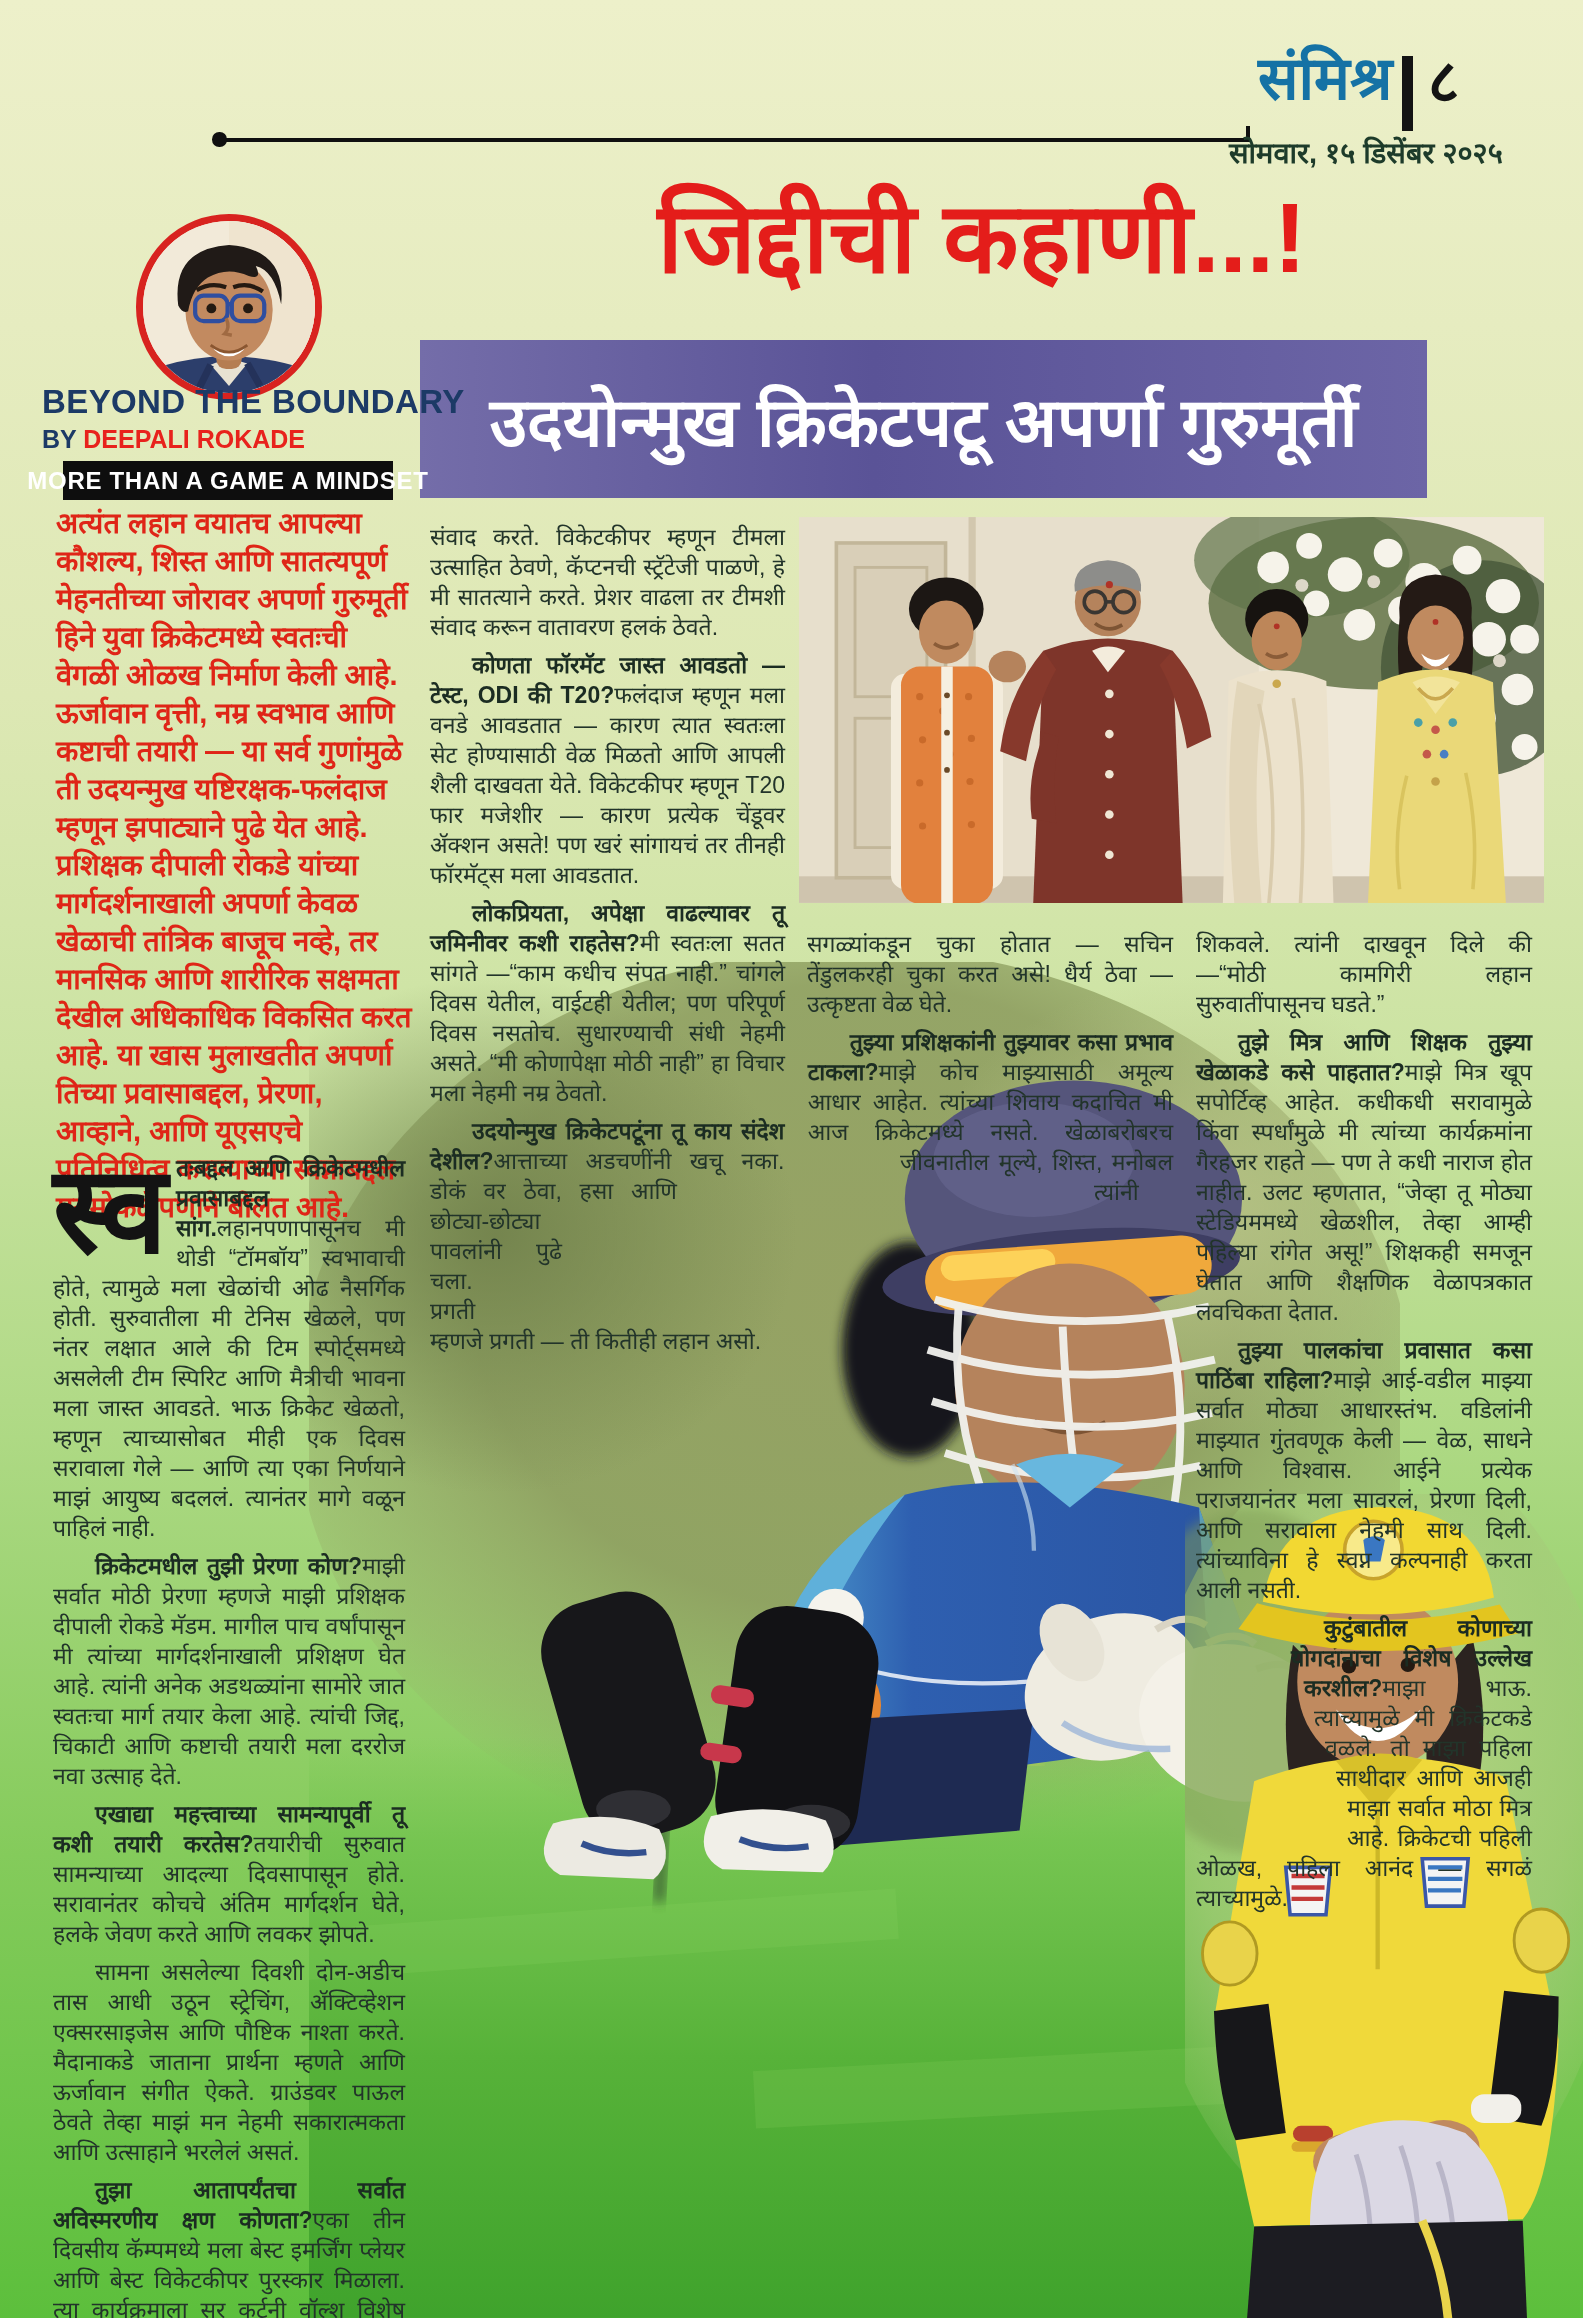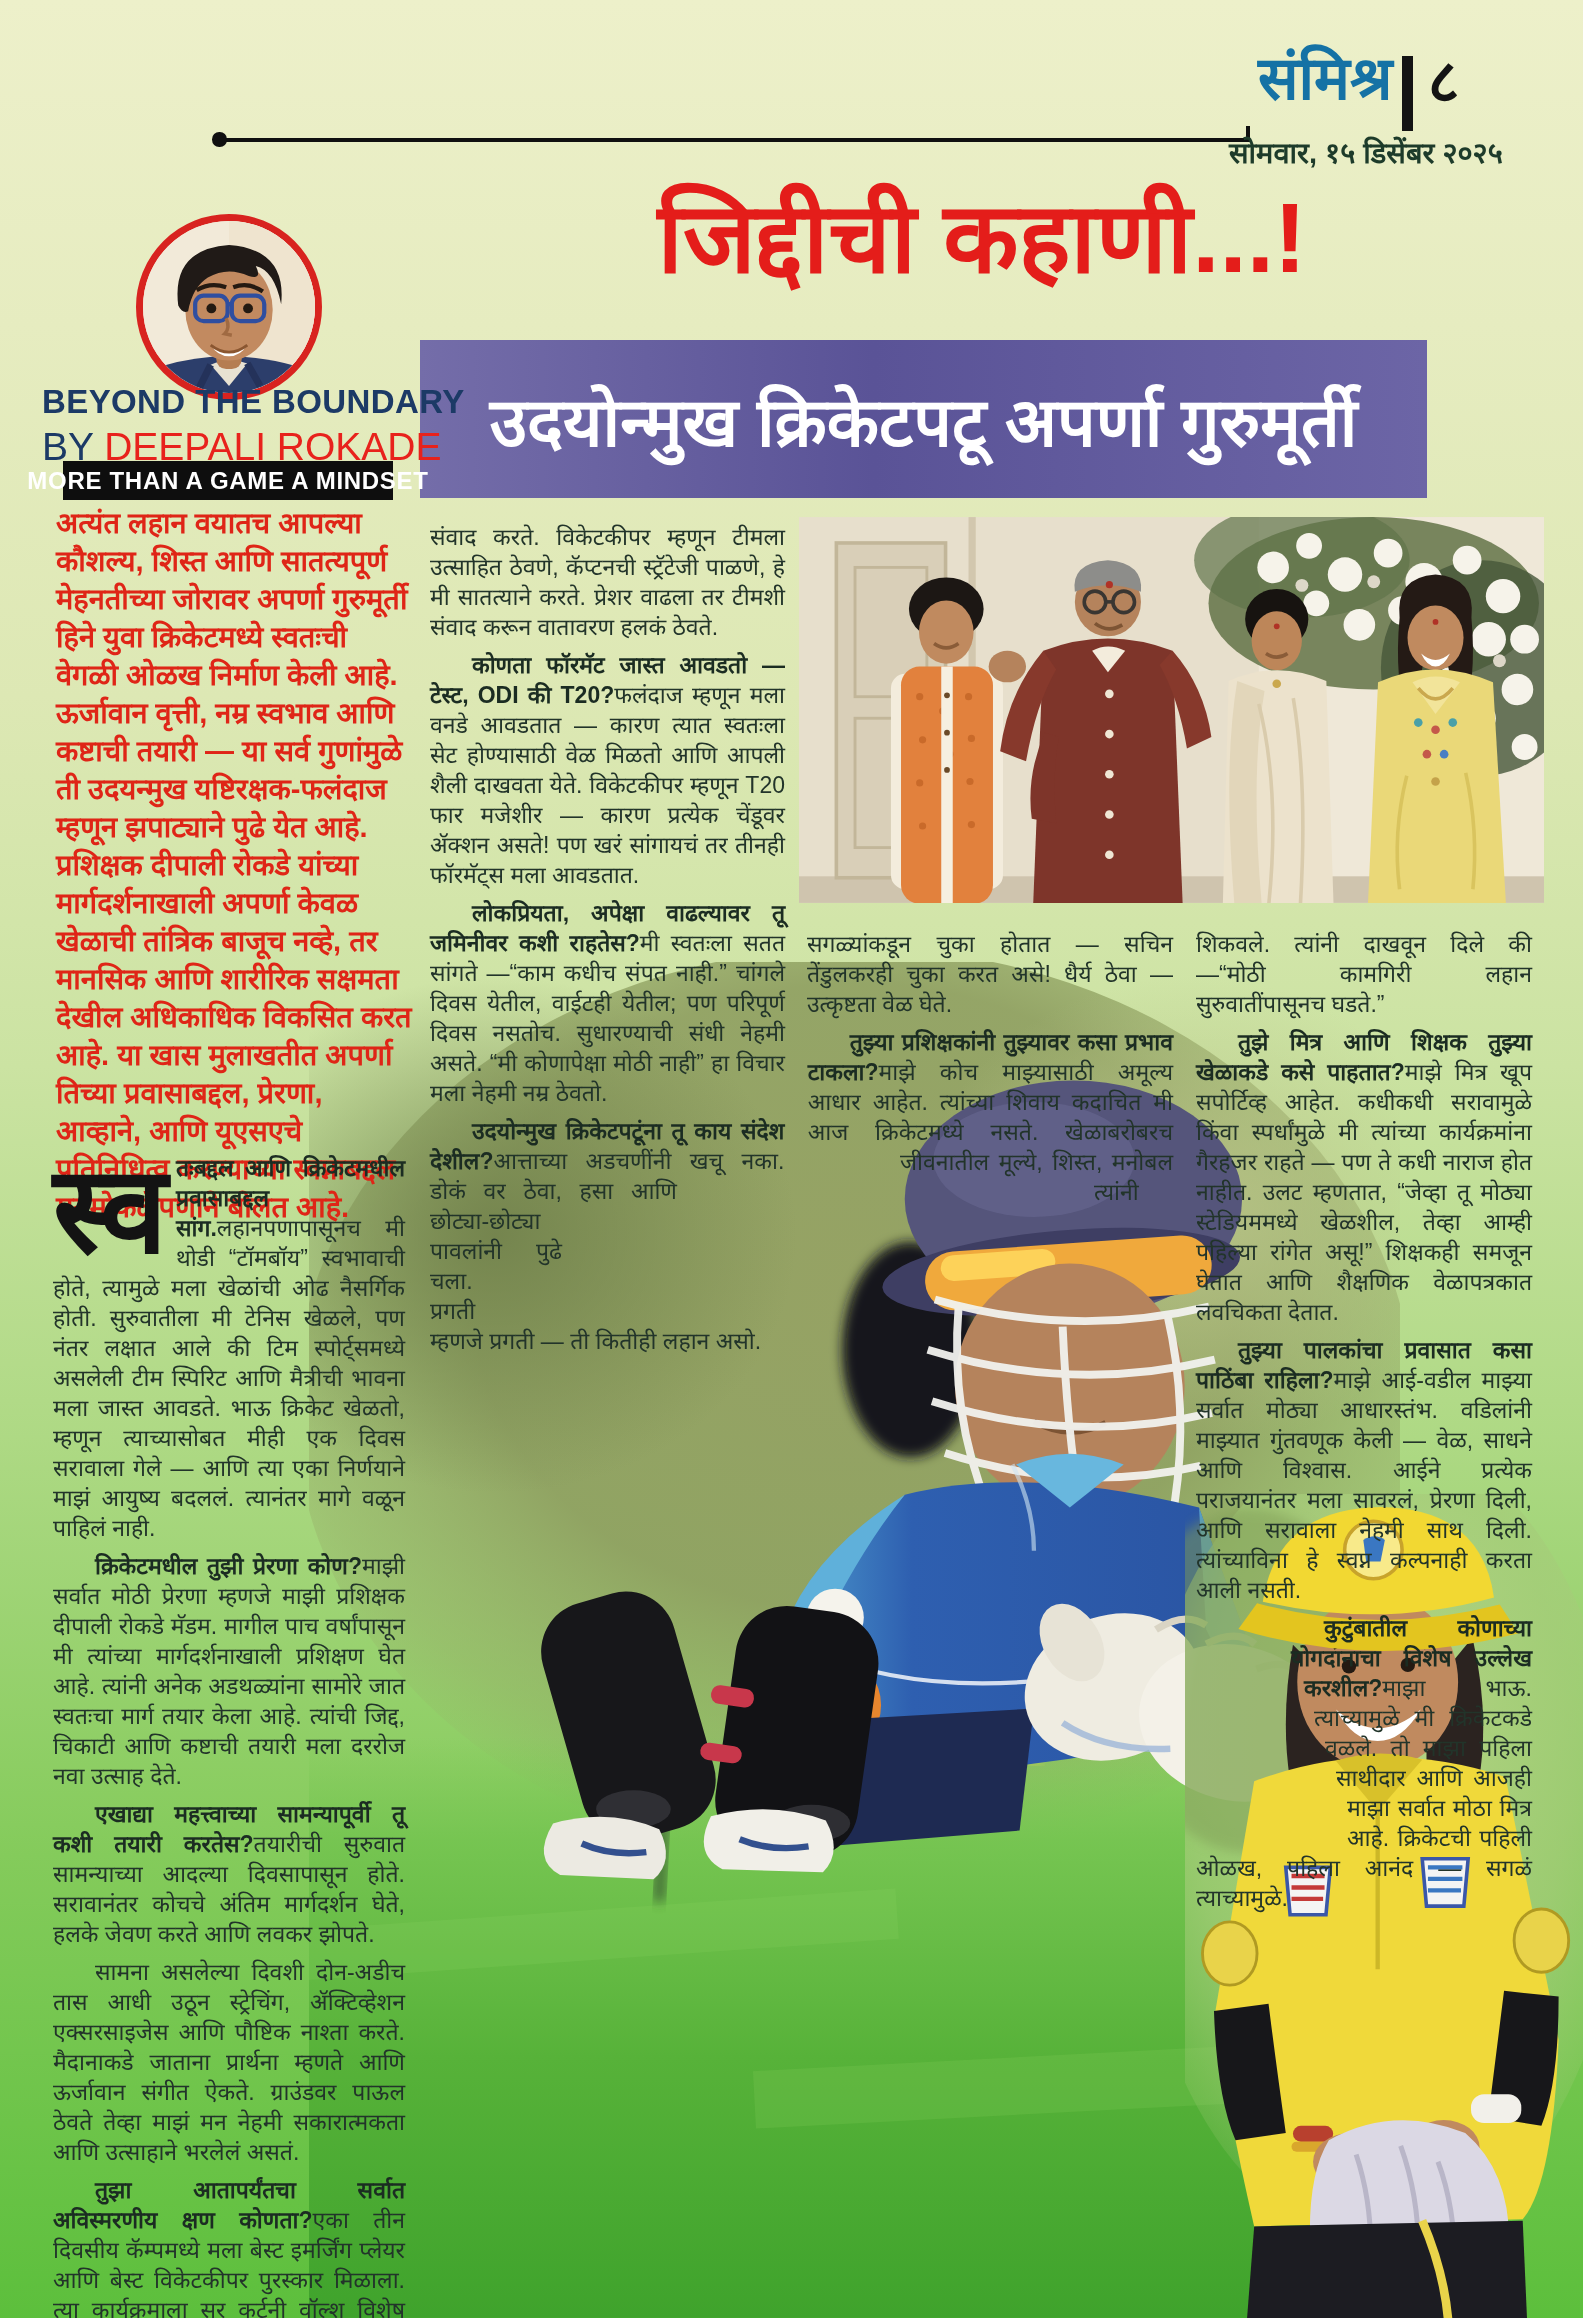--- a/index.html
+++ b/index.html
@@ -13,21 +13,21 @@
   .header-rule{position:absolute;left:215px;top:138px;width:1035px;height:3.6px;background:#101010;z-index:6;}
   .header-rule .dot{position:absolute;left:-2.9px;top:-5.7px;width:14.4px;height:14.4px;border-radius:50%;background:#101010;}
   .header-rule .tick{position:absolute;right:0;top:-12.2px;width:4.3px;height:16px;background:#101010;}
   .section-name{position:absolute;left:1258px;top:49px;font-size:60px;line-height:1;font-weight:800;color:#1572a5;z-index:6;}
   .section-bar{position:absolute;left:1402px;top:56px;width:10.8px;height:75px;background:#141414;z-index:6;}
   .page-number{position:absolute;left:1428px;top:52px;font-size:60px;line-height:1;font-weight:700;color:#141414;z-index:6;}
   .edition-date{position:absolute;left:1229px;top:132px;width:259px;text-align:right;font-size:29px;font-weight:700;color:#1d3b2a;white-space:nowrap;z-index:6;}
   
   .author-photo{position:absolute;left:136px;top:214px;width:172px;height:172px;border-radius:50%;border:7.2px solid #d8231f;overflow:hidden;background:#f2ead9;z-index:6;}
   .col-title{position:absolute;left:42px;top:383px;width:372px;text-align:left;font-size:33px;font-weight:800;color:#1c3a66;letter-spacing:0.4px;z-index:6;white-space:nowrap;}
-  .col-byline{position:absolute;left:42px;top:425px;width:372px;text-align:right;font-size:39px;font-weight:400;color:#1c3a66;z-index:6;white-space:nowrap;}
+  .col-byline{position:absolute;left:42px;top:425px;width:372px;text-align:left;font-size:25px;font-weight:700;color:#1c3a66;z-index:6;white-space:nowrap;}
   .col-byline .red{color:#e8221c;}
   .tagline-badge{position:absolute;left:63px;top:461px;width:330px;height:39px;background:#0e0e0e;color:#ffffff;font-size:24px;font-weight:700;letter-spacing:0.7px;display:flex;align-items:center;justify-content:center;z-index:6;white-space:nowrap;}
   
   .main-headline{position:absolute;left:420px;top:185px;width:1124px;text-align:center;font-size:98px;line-height:1.1;font-weight:800;color:#e41d1a;z-index:6;white-space:nowrap;}
   .subheadline-banner{position:absolute;left:420px;top:340px;width:1007px;height:158px;background:linear-gradient(90deg,#746da9 0%,#5a5397 45%,#6c65a6 100%);display:flex;align-items:center;justify-content:center;z-index:3;}
   .subheadline-banner .txt{color:#ffffff;font-size:68px;font-weight:800;white-space:nowrap;}
   
   .family-photo{position:absolute;left:799px;top:517px;width:745px;height:386px;overflow:hidden;z-index:2;}
   .keeper-photo{position:absolute;left:309px;top:962px;width:1091px;height:1356px;z-index:1;pointer-events:none;}
   .player-photo{position:absolute;left:1185px;top:1494px;width:399px;height:825px;z-index:1;pointer-events:none;}

